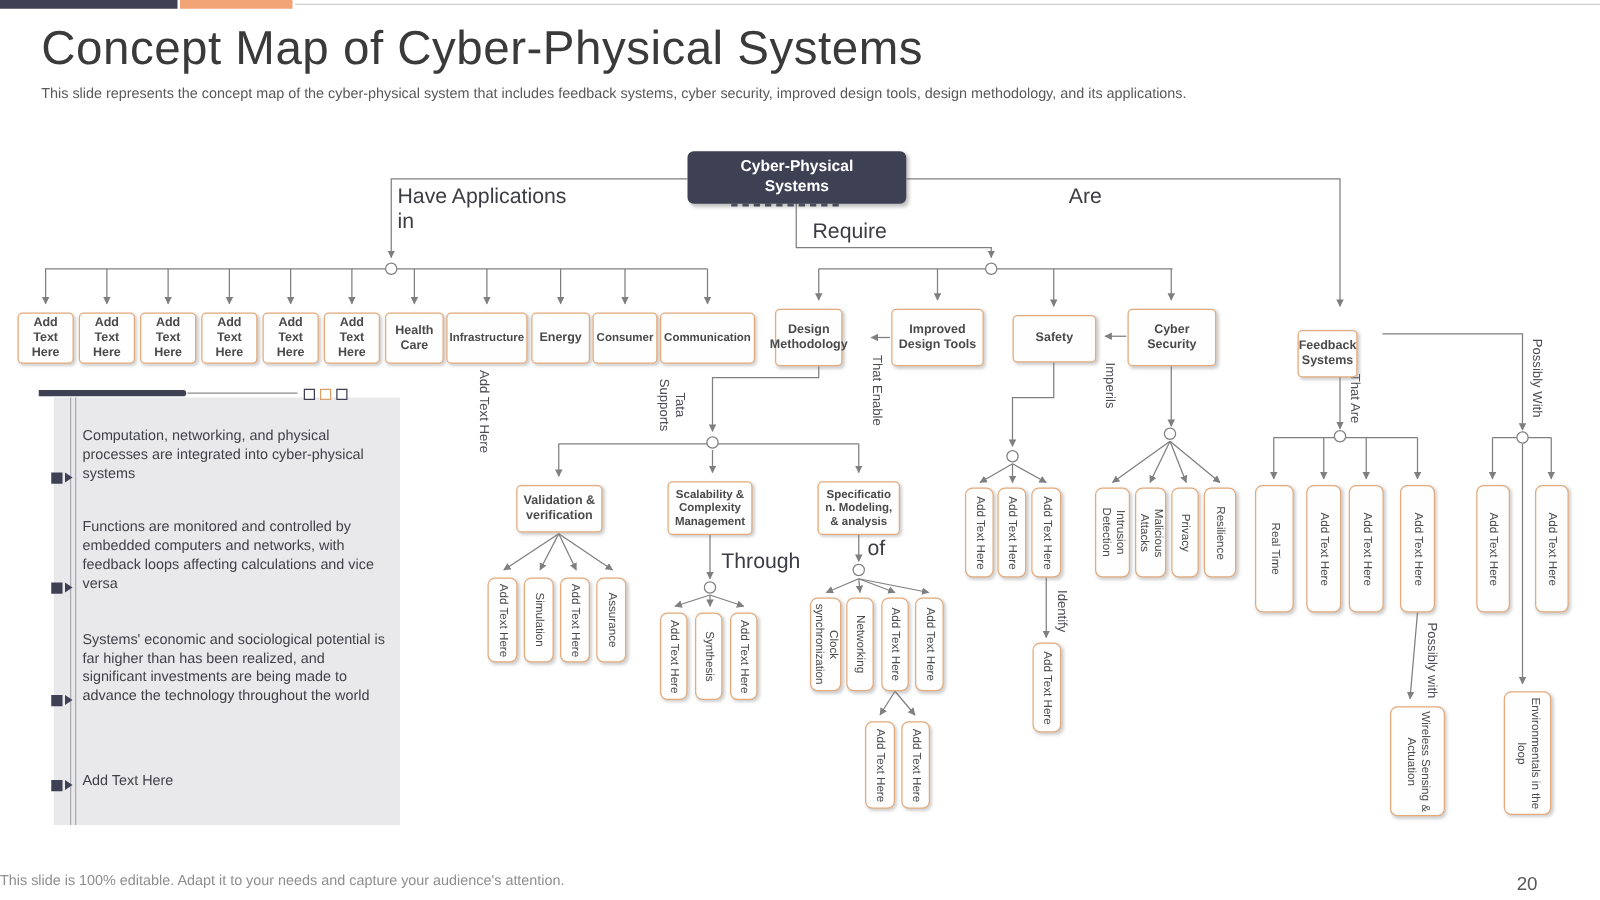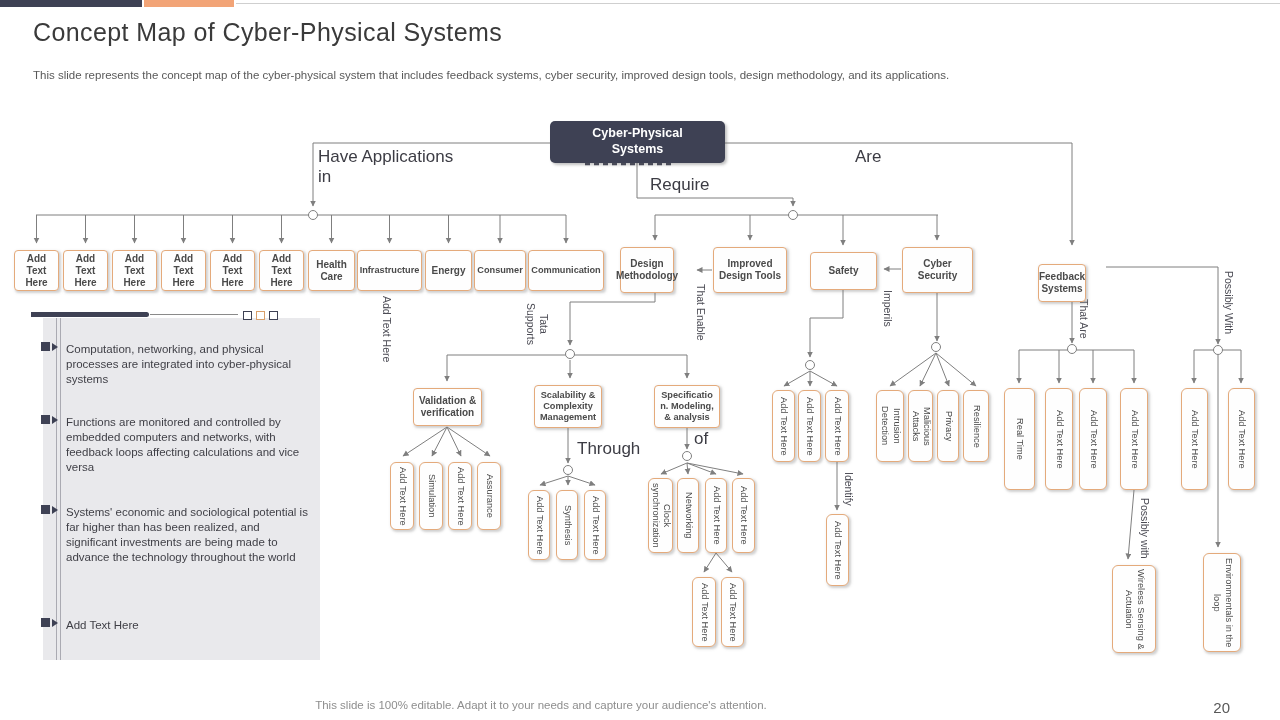--- a/index.html
+++ b/index.html
@@ -1,19 +1,19 @@
 <!DOCTYPE html>
 <html><head>
 <meta charset="utf-8">
 <style>
   html,body{margin:0;padding:0}
   body{width:1280px;height:720px;position:relative;background:#fff;overflow:hidden;
        font-family:"Liberation Sans",sans-serif;color:#3f3f46}
   .abs{position:absolute}
-  .title{position:absolute;left:33px;top:18px;font-size:25px;font-weight:400;color:#3a3a3a;letter-spacing:.4px}
+  .title{position:absolute;left:33px;top:18px;font-size:38px;font-weight:400;color:#3a3a3a;letter-spacing:.4px}
   .subtitle{position:absolute;left:33px;top:69px;font-size:11.5px;color:#595959}
   .root-node{position:absolute;left:550px;top:121px;width:175px;height:42px;background:#3e4154;border-radius:5px;
              color:#fff;font-weight:bold;font-size:12.5px;display:flex;align-items:center;justify-content:center;
              text-align:center;line-height:1.25;padding:0 26px;box-sizing:border-box;box-shadow:2px 2px 3px rgba(100,100,100,.4)}
   .node{position:absolute;background:#fefefe;border:1px solid #e4aa7b;border-radius:4px;display:flex;align-items:center;
         justify-content:center;text-align:center;font-size:10px;font-weight:bold;color:#4a4a4a;line-height:1.2;
         box-shadow:1.5px 1.5px 2.5px rgba(120,120,120,.35);box-sizing:border-box;padding:1px 2px}
   .vnode{position:absolute;background:#fefefe;border:1px solid #e4aa7b;border-radius:6px;writing-mode:vertical-rl;
          display:flex;align-items:center;justify-content:center;text-align:center;font-size:9.3px;font-weight:normal;
          color:#4a4a4a;line-height:1.25;box-shadow:1.5px 1.5px 2.5px rgba(120,120,120,.35);box-sizing:border-box;padding:2px 1px}
@@ -22,27 +22,27 @@
   .hlabel{position:absolute;font-size:17px;color:#3c3c44}
   .fs9{font-size:9.2px}
   .bar-dark{position:absolute;left:0;top:0;width:142px;height:7px;background:#3e4154}
   .bar-orange{position:absolute;left:144px;top:0;width:90px;height:7px;background:#f2a477}
   .bar-line{position:absolute;left:236px;top:3px;width:1044px;height:1px;background:#cfcfcf}
   .side-panel{position:absolute;left:43px;top:318px;width:277px;height:342px;background:#e9e9ec}
   .side-line{position:absolute;top:318px;width:1px;height:342px;background:#aaaab2}
   .pbar-thick{position:absolute;left:31px;top:312px;width:118px;height:5px;background:#3e4154;border-radius:0 3px 3px 0}
   .pbar-thin{position:absolute;left:150px;top:314px;width:88px;height:1px;background:#8a8a8a}
   .psq{position:absolute;top:311px;width:7px;height:7px;background:#fff;border:1.5px solid #3e4154;box-sizing:content-box}
-  .bullet{position:absolute;left:41px;width:272px;display:flex;align-items:flex-start;gap:8px}
+  .bullet{position:absolute;left:41px;width:272px;display:flex;align-items:flex-end;gap:8px}
   .mk{display:flex;align-items:center;flex:none}
   .mk .sq{width:9px;height:9px;background:#3e4154;display:inline-block}
   .mk .tri{width:0;height:0;border-left:6px solid #3e4154;border-top:4.5px solid transparent;
            border-bottom:4.5px solid transparent;display:inline-block;margin-left:2px}
   .btxt{font-size:11.5px;color:#3f3f46;line-height:1.3}
-  .footer-note{position:absolute;left:0;top:699px;width:1082px;text-align:center;font-size:11.5px;color:#8e8e8e}
+  .footer-note{position:absolute;left:0;top:699px;width:1082px;font-size:11.5px;color:#8e8e8e}
   .page-num{position:absolute;right:50px;top:699px;font-size:15px;color:#595959}
 </style>
 </head>
 <body>
 
 <div class="bar-dark"></div>
 <div class="bar-orange"></div>
 <div class="bar-line"></div>
 
 <div class="title">Concept Map of Cyber-Physical Systems</div>

